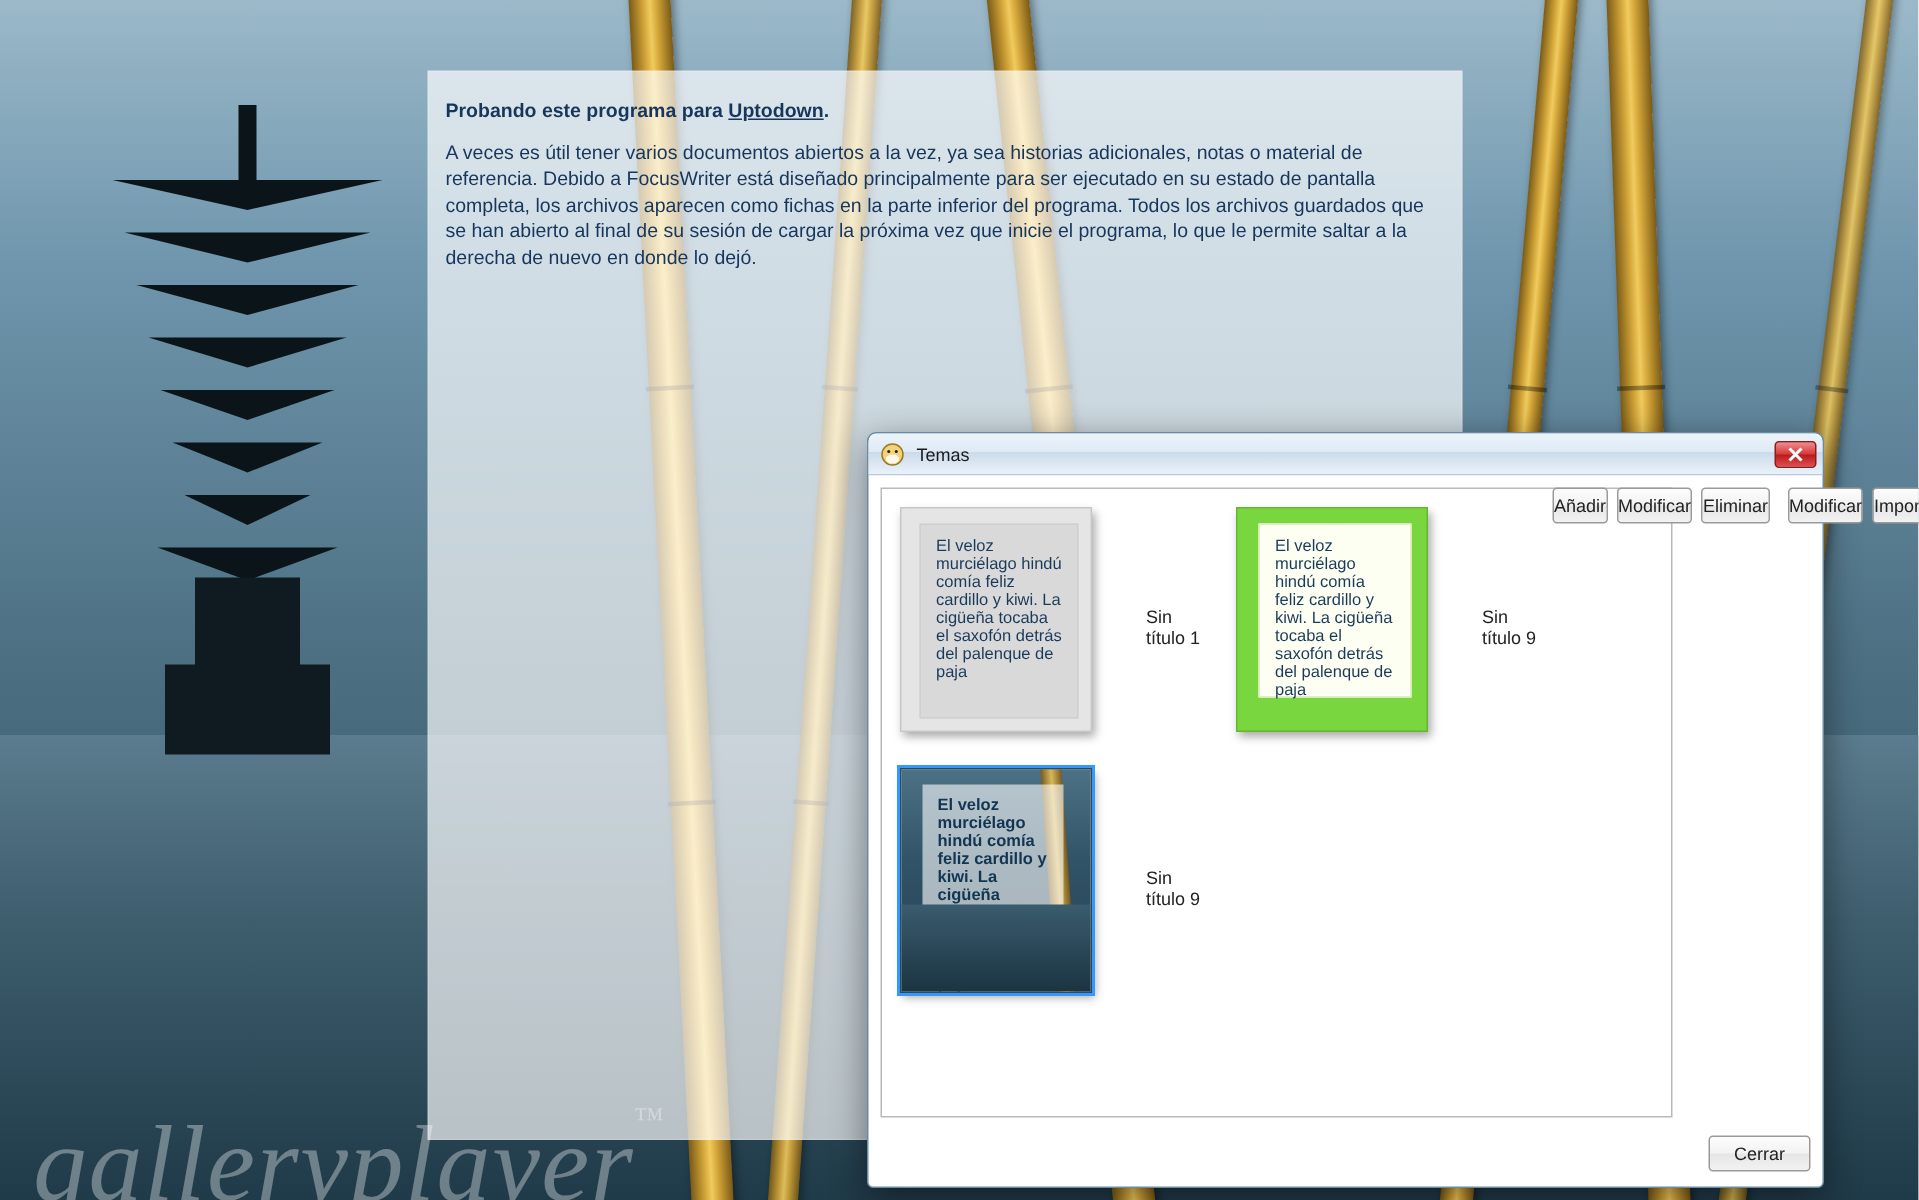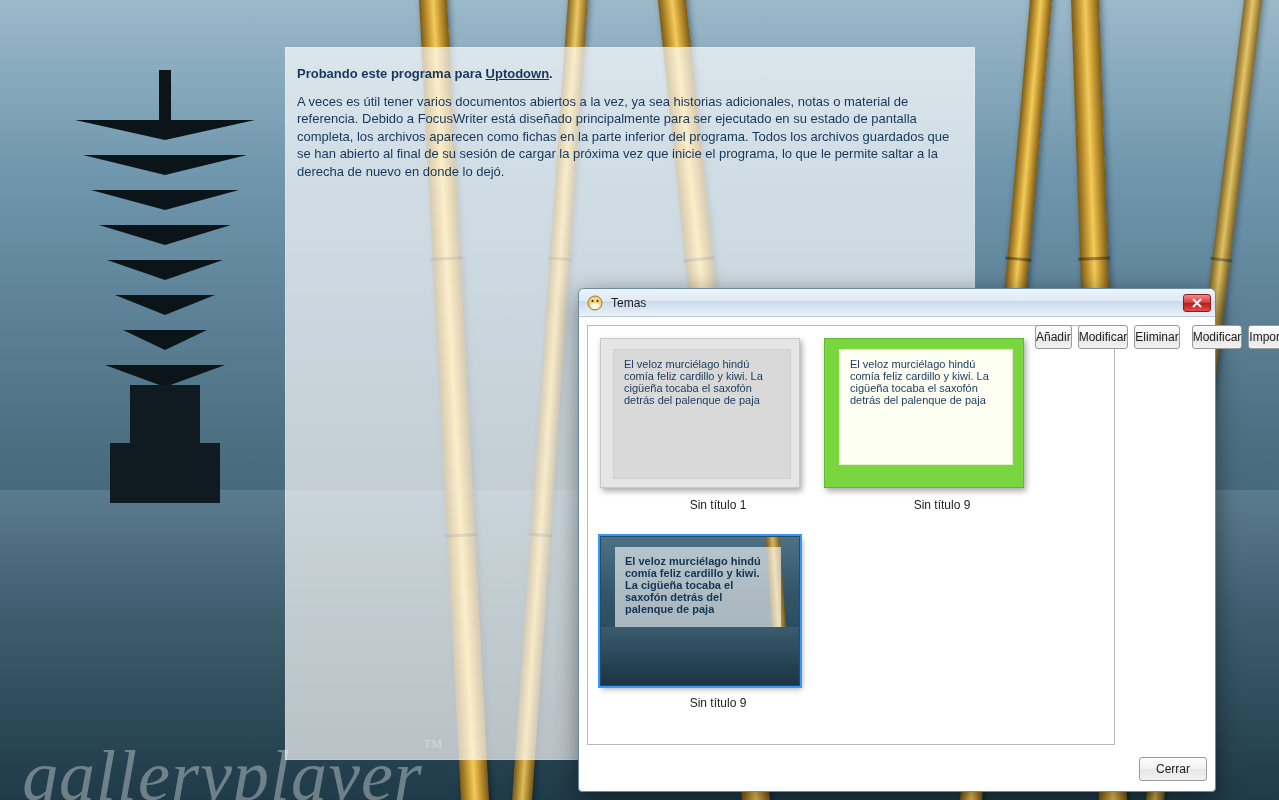--- a/index.html
+++ b/index.html
@@ -66,21 +66,21 @@
     border:1px solid #8e1b1b; display:flex; align-items:center; justify-content:center;
     cursor:pointer;
   }
   .titlebar .close-btn svg { width:10px; height:10px; }
   .dlg-body { flex:1; display:flex; padding:8px; gap:8px; }
   .themes-panel {
     flex:1; border:1px solid #b9b9b9; background:#fff; padding:12px;
     overflow:auto;
   }
   .themes-grid { display:flex; flex-wrap:wrap; gap:24px 24px; align-content:flex-start; }
-  .theme-item { width:200px; display:flex; flex-direction:column; align-items:center; }
+  .theme-item { width:200px; display:flex; flex-direction:row; align-items:center; }
   .theme-item.selected .thumb-outer { outline:2px solid #3399ff; outline-offset:0px; }
   .thumb-outer {
     width:200px; height:150px; position:relative;
     box-shadow: 2px 3px 6px rgba(0,0,0,.35);
   }
   .theme-label { margin-top:10px; font-size:12px; color:#222;margin-left:36px; }
   
   .t1 .thumb-outer { background:#e5e5e5; border:1px solid #c8c8c8; }
   .t1 .thumb-inner { position:absolute; inset:10px 8px 8px 12px; background:#d9d9d9; border:1px solid #cfcfcf; padding:8px 10px; font-size:11px; color:#1a3a5a; font-family: Verdana, sans-serif; }
   

